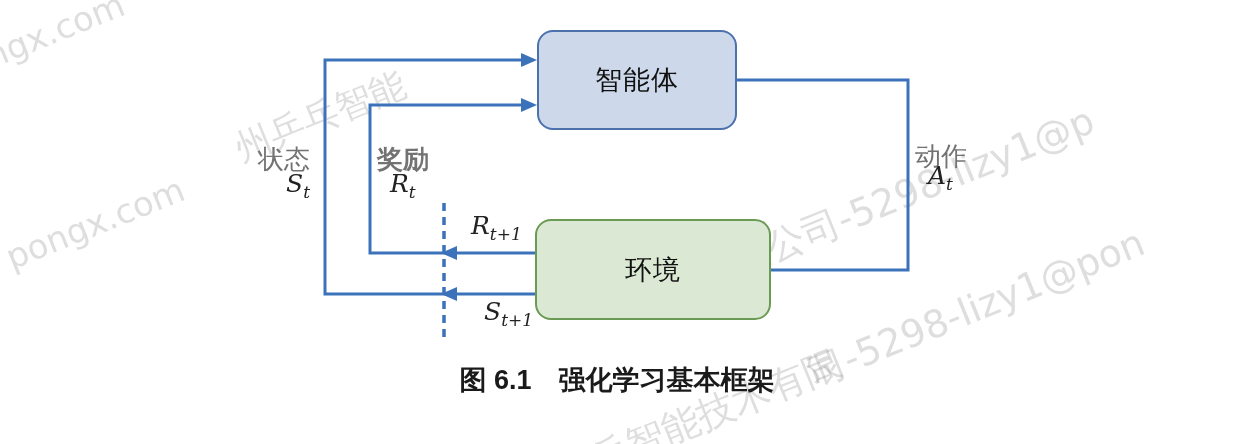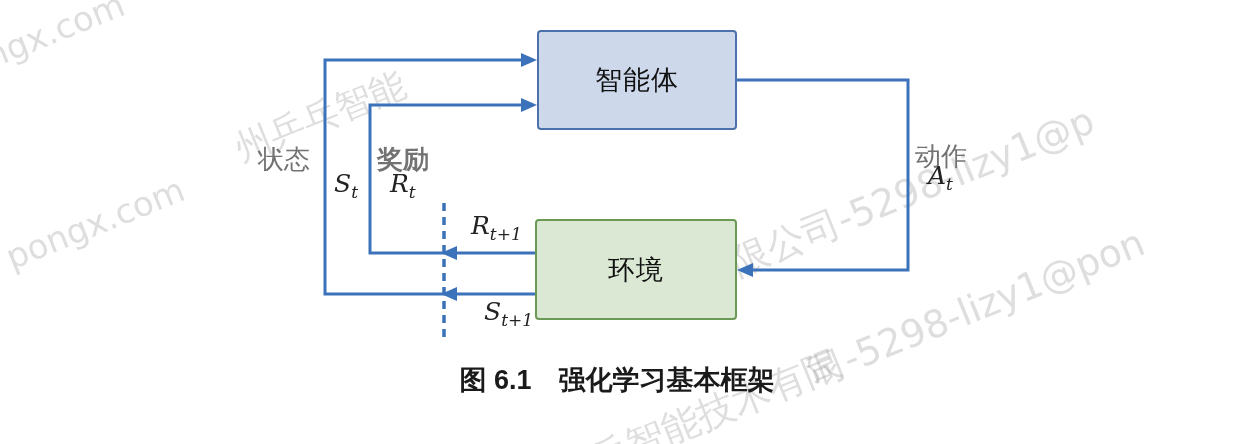--- a/index.html
+++ b/index.html
@@ -14,27 +14,27 @@
     color:rgba(135,135,135,0.28); white-space:nowrap;
     font-family:"DejaVu Sans", sans-serif;
   }
   
   #connectors { position:absolute; left:0; top:0; }
   .connector { stroke:var(--line-blue); stroke-width:3; fill:none; stroke-linejoin:miter; }
   .arrowhead { fill:var(--line-blue); stroke:none; }
   .divider { stroke:var(--line-blue); stroke-width:3.5; stroke-dasharray:8 6; fill:none; }
   
   .node {
-    position:absolute; box-sizing:border-box; border-radius:4px;
+    position:absolute; box-sizing:border-box; border-radius:16px;
     display:flex; align-items:center; justify-content:center;
     font-size:27px; color:#111; letter-spacing:1px;
   }
   .agent { left:537px; top:30px; width:200px; height:100px;
     background:var(--agent-fill); border:2.5px solid var(--agent-border); }
-  .env { left:535px; top:219px; width:202px; height:101px;
+  .env { left:535px; top:219px; width:236px; height:101px;
     background:var(--env-fill); border:2.5px solid var(--env-border); }
   
   .edge-word { position:absolute; font-size:26px; color:#737373; white-space:nowrap; }
   
   .math {
     position:absolute; font-family:"DejaVu Serif", serif; font-style:italic;
     font-size:25px; color:#222; white-space:nowrap;
   }
   .math sub { font-size:17px; line-height:0; font-style:italic; }
   
@@ -77,21 +77,21 @@
   </svg>
 
   <div class="node agent">
     <span>智能体</span>
   </div>
   <div class="node env">
     <span>环境</span>
   </div>
 
   <div class="edge-word" style="left:258px; top:142px;">状态</div>
-  <div class="math" style="left:286px; top:169px;margin-left:48px;">
+  <div class="math" style="left:286px; top:169px;">
     <span>S</span><sub>t</sub>
   </div>
 
   <div class="edge-word" style="left:377px; top:142px;font-weight:bold;">奖励</div>
   <div class="math" style="left:390px; top:169px;">
     <span>R</span><sub>t</sub>
   </div>
 
   <div class="edge-word" style="left:915px; top:139px;font-family:Liberation Mono, monospace;">动作</div>
   <div class="math" style="left:928px; top:161px;">

